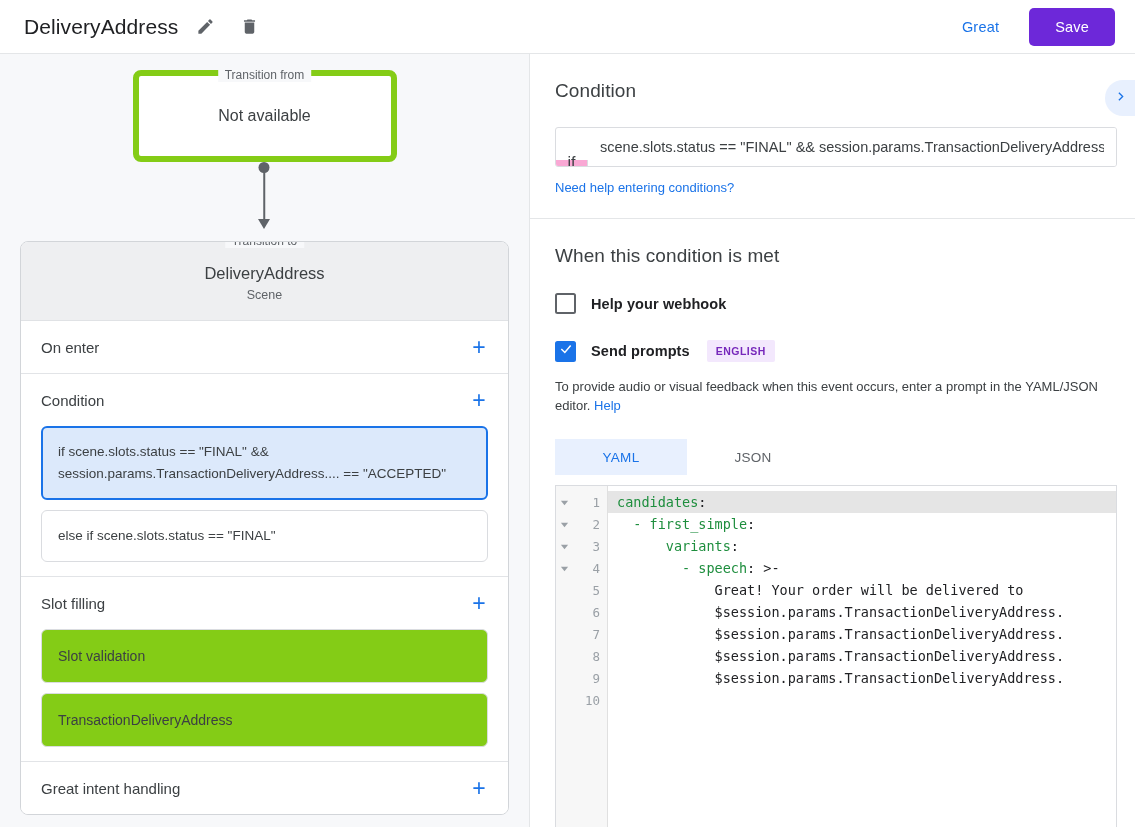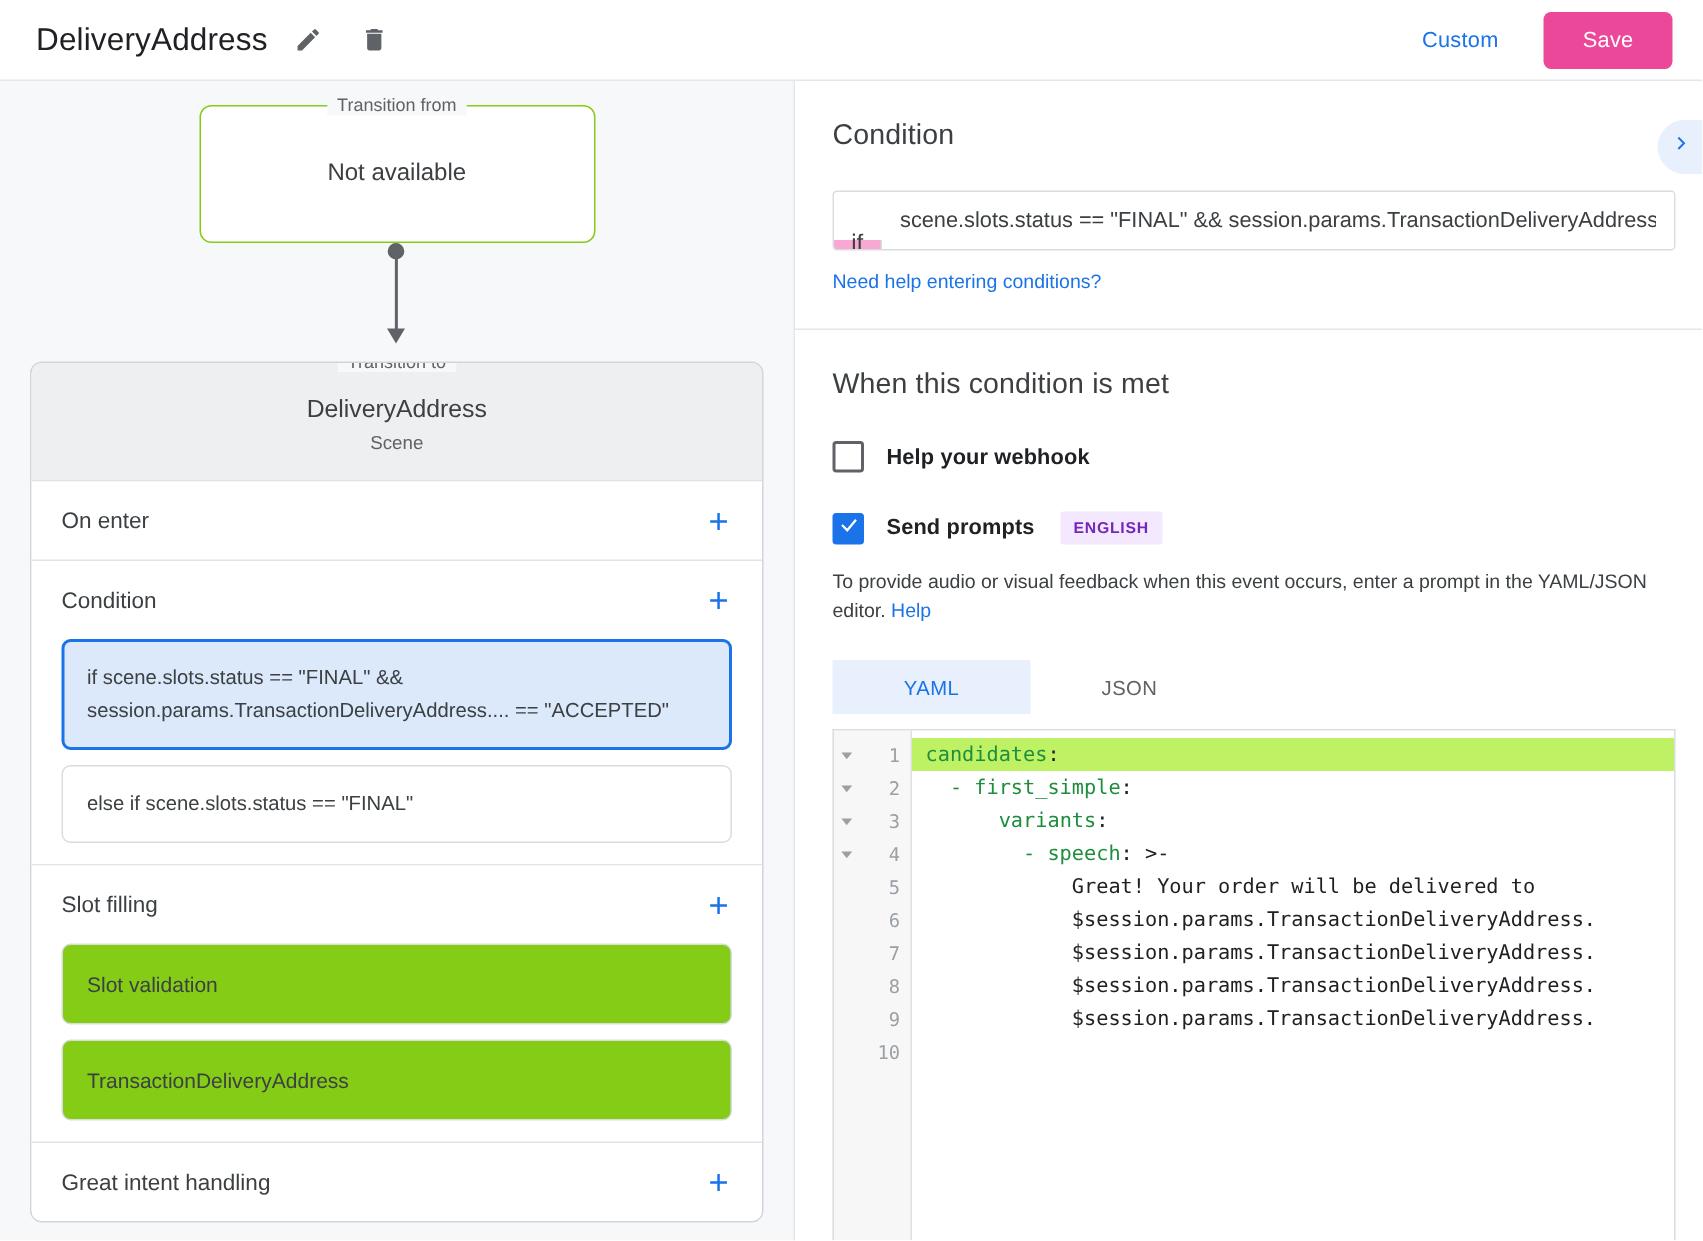--- a/index.html
+++ b/index.html
@@ -31,21 +31,21 @@
   .icon-btn:first-of-type { margin-left: 22px; }
   .icon-btn svg { fill: #5f6368; }
   .topbar-spacer { flex: 1; }
   .btn-cancel {
     font-size: 14.5px; color: #1a73e8; font-weight: 500;
     padding: 9px 16px; border-radius: 4px; background: transparent;
     border: none; cursor: pointer; letter-spacing: .2px;
   }
   .btn-save {
     font-size: 14.5px; color: #fff; font-weight: 500;
-    background: #ec4899; border: none; cursor: pointer;
+    background: #6d28d9; border: none; cursor: pointer;
     padding: 11px 26px; border-radius: 5px; margin-left: 14px;
     letter-spacing: .2px;
   }
 
   
   .body { flex: 1; display: flex; min-height: 0; }
 
   
   .left {
     width: 530px; min-width: 530px;
@@ -53,21 +53,21 @@
     overflow: hidden;
     position: relative;
     border-right: 1px solid #e4e6e8;
   }
   .left-scroll { padding: 0; height: 100%; overflow: hidden; }
 
   .fieldset {
     position: relative;
     margin: 16px auto 0 auto;
     width: 264px;
-    border: 1px solid #84cc16;
+    border: 6px solid #84cc16;
     border-radius: 8px;
     background: #ffffff;
     height: 92px;
     display: flex; align-items: center; justify-content: center;
   }
   .fieldset-legend {
     position: absolute; top: -8px; left: 50%; transform: translateX(-50%);
     background: #f7f8fa; padding: 0 7px;
     font-size: 12px; color: #5f6368; white-space: nowrap;
   }
@@ -249,21 +249,21 @@
   .gutter-num { flex: 1; text-align: right; }
   .code {
     flex: 1; padding-top: 5px; overflow: hidden; min-width: 0;
     background: #fff;
   }
   .code-row {
     height: 22px; line-height: 22px; white-space: pre;
     font-family: "DejaVu Sans Mono", monospace; font-size: 13.5px;
     color: #202124; padding-left: 9px;
   }
-  .code-row.hl { background: #bef264; }
+  .code-row.hl { background: #e5e5e5; }
   .tok-key { color: #1e8e3e; }
   .tok-plain { color: #202124; }
 </style>
 </head>
 <body>
 
 <div class="app">
 
   <div class="topbar">
     <div class="topbar-title">DeliveryAddress</div>
@@ -274,21 +274,21 @@
         </svg>
     </div>
     <div class="icon-btn">
       <svg width="19" height="19" viewBox="0 0 24 24">
           <path d="M6 19c0 1.1.9 2 2 2h8c1.1 0 2-.9 2-2V7H6v12zM19 4h-3.5l-1-1h-5l-1 1H5v2h14V4z"></path>
         </svg>
     </div>
 
     <div class="topbar-spacer"></div>
 
-    <button class="btn-cancel">Custom</button>
+    <button class="btn-cancel">Great</button>
     <button class="btn-save">Save</button>
   </div>
 
   <div class="body">
 
     <div class="left">
       <div class="left-scroll">
 
         <div class="fieldset">
           <div class="fieldset-legend">Transition from</div>

